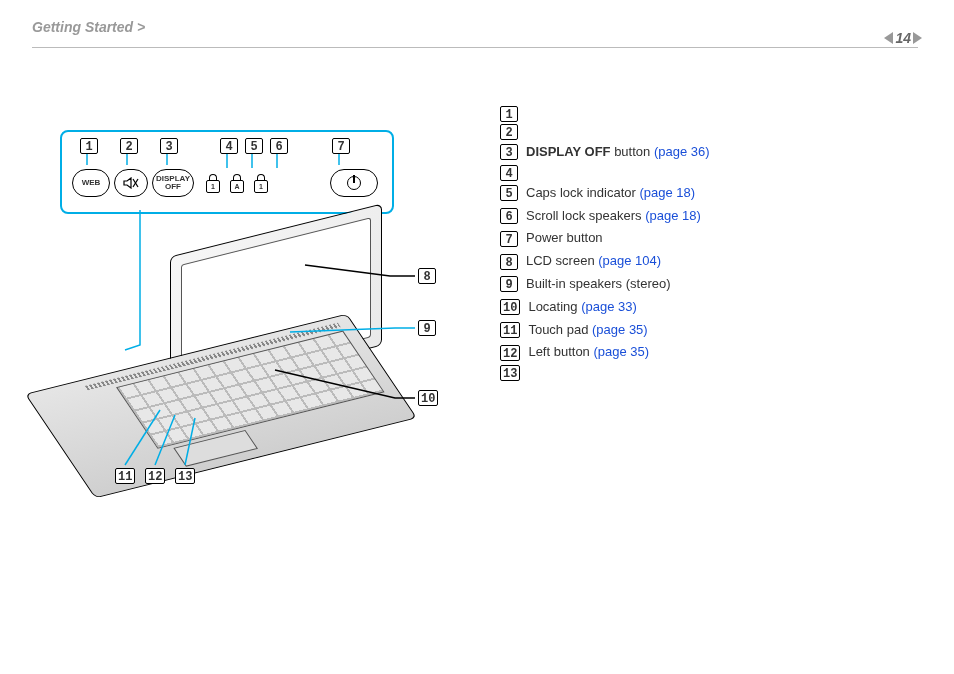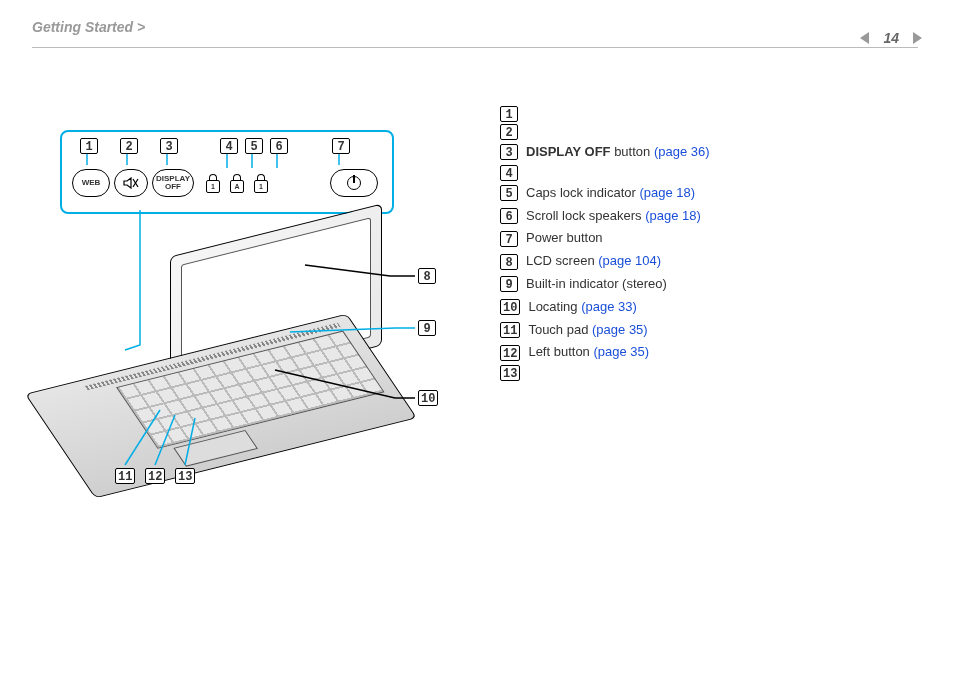--- a/index.html
+++ b/index.html
@@ -36,21 +36,21 @@
     margin-top: 10px;
     border: none;
     border-top: 1px solid #bbb;
   }
   .pager {
     position: absolute;
     top: 30px;
     right: 32px;
     display: flex;
     align-items: center;
-    gap: 14px;
+    gap: 2px;
     font-size: 14px;
     color: #666;
     font-style: italic;
     font-weight: bold;
   }
   .tri {
     width: 0; height: 0;
     border-top: 6px solid transparent;
     border-bottom: 6px solid transparent;
   }
@@ -408,21 +408,21 @@
       <div class="legend-row">
         <span class="numbox">7</span>
         <span><span>Power button</span></span>
       </div>
       <div class="legend-row">
         <span class="numbox">8</span>
         <span><span>LCD screen </span><span class="link">(page 104)</span></span>
       </div>
       <div class="legend-row">
         <span class="numbox">9</span>
-        <span><span>Built-in indicator (stereo)</span></span>
+        <span><span>Built-in speakers (stereo)</span></span>
       </div>
       <div class="legend-row">
         <span class="numbox">10</span>
         <span><span>Locating </span><span class="link">(page 33)</span></span>
       </div>
       <div class="legend-row">
         <span class="numbox">11</span>
         <span><span>Touch pad </span><span class="link">(page 35)</span></span>
       </div>
       <div class="legend-row">

